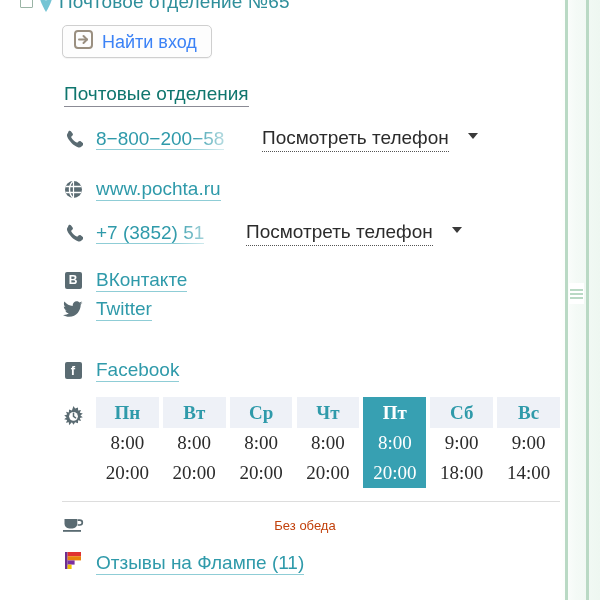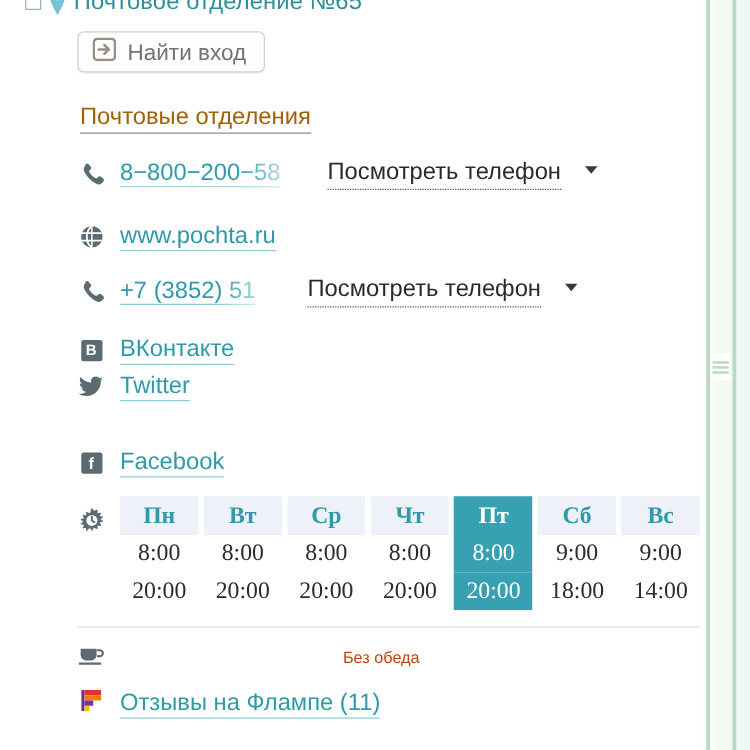--- a/index.html
+++ b/index.html
@@ -105,31 +105,31 @@
     display: inline-flex;
     align-items: center;
     gap: 9px;
     padding: 0 14px 0 11px;
     background: #fdfdfd;
     border: 1px solid #cfcfcf;
     border-radius: 5px;
     box-shadow: 0 1px 1px rgba(0,0,0,.05);
     cursor: pointer;
     font-size: 18px;
-    color: #737373;
+    color: #3b82f6;
   }
   .entrance-btn .lbl { line-height: 1; }
 
   
   .section-link {
     position: absolute;
     left: 64px;
     top: 83px;
     font-size: 19px;
-    color: #a16207;
+    color: #0f766e;
     text-decoration: none;
     border-bottom: 1px solid #8b8b95;
     padding-bottom: 1px;
     cursor: pointer;
   }
 
   
   .row {
     position: absolute;
     left: 0;

